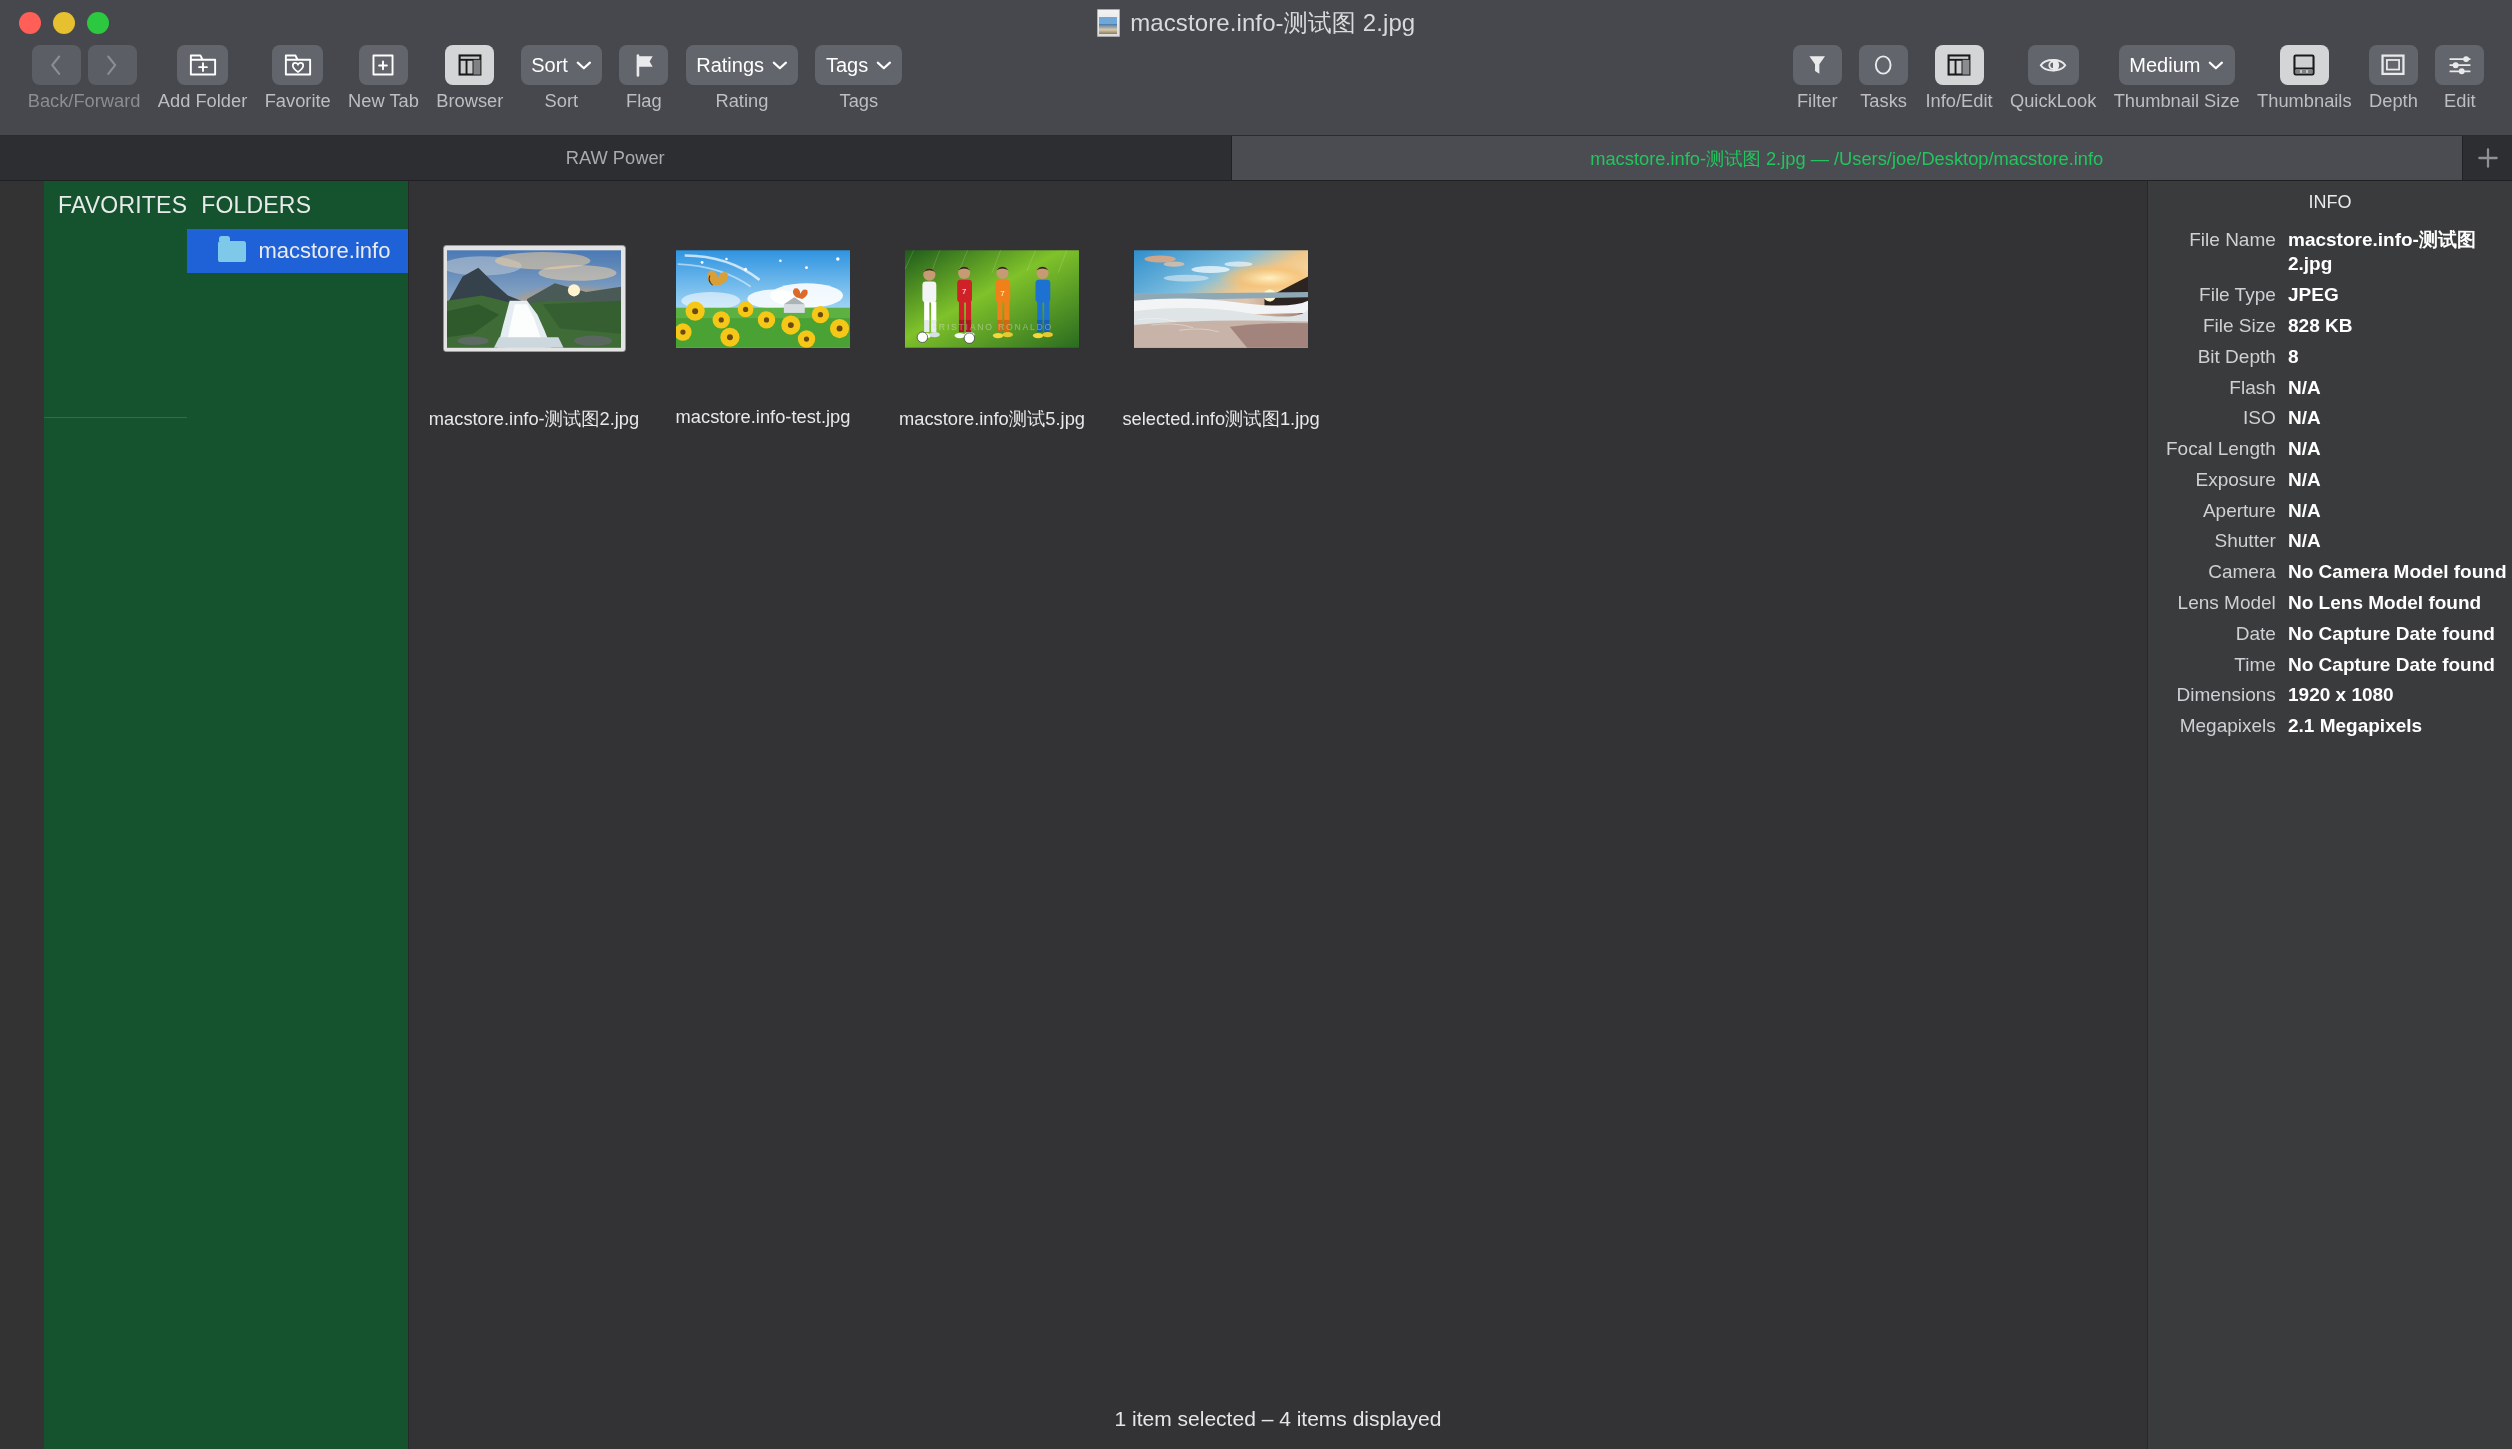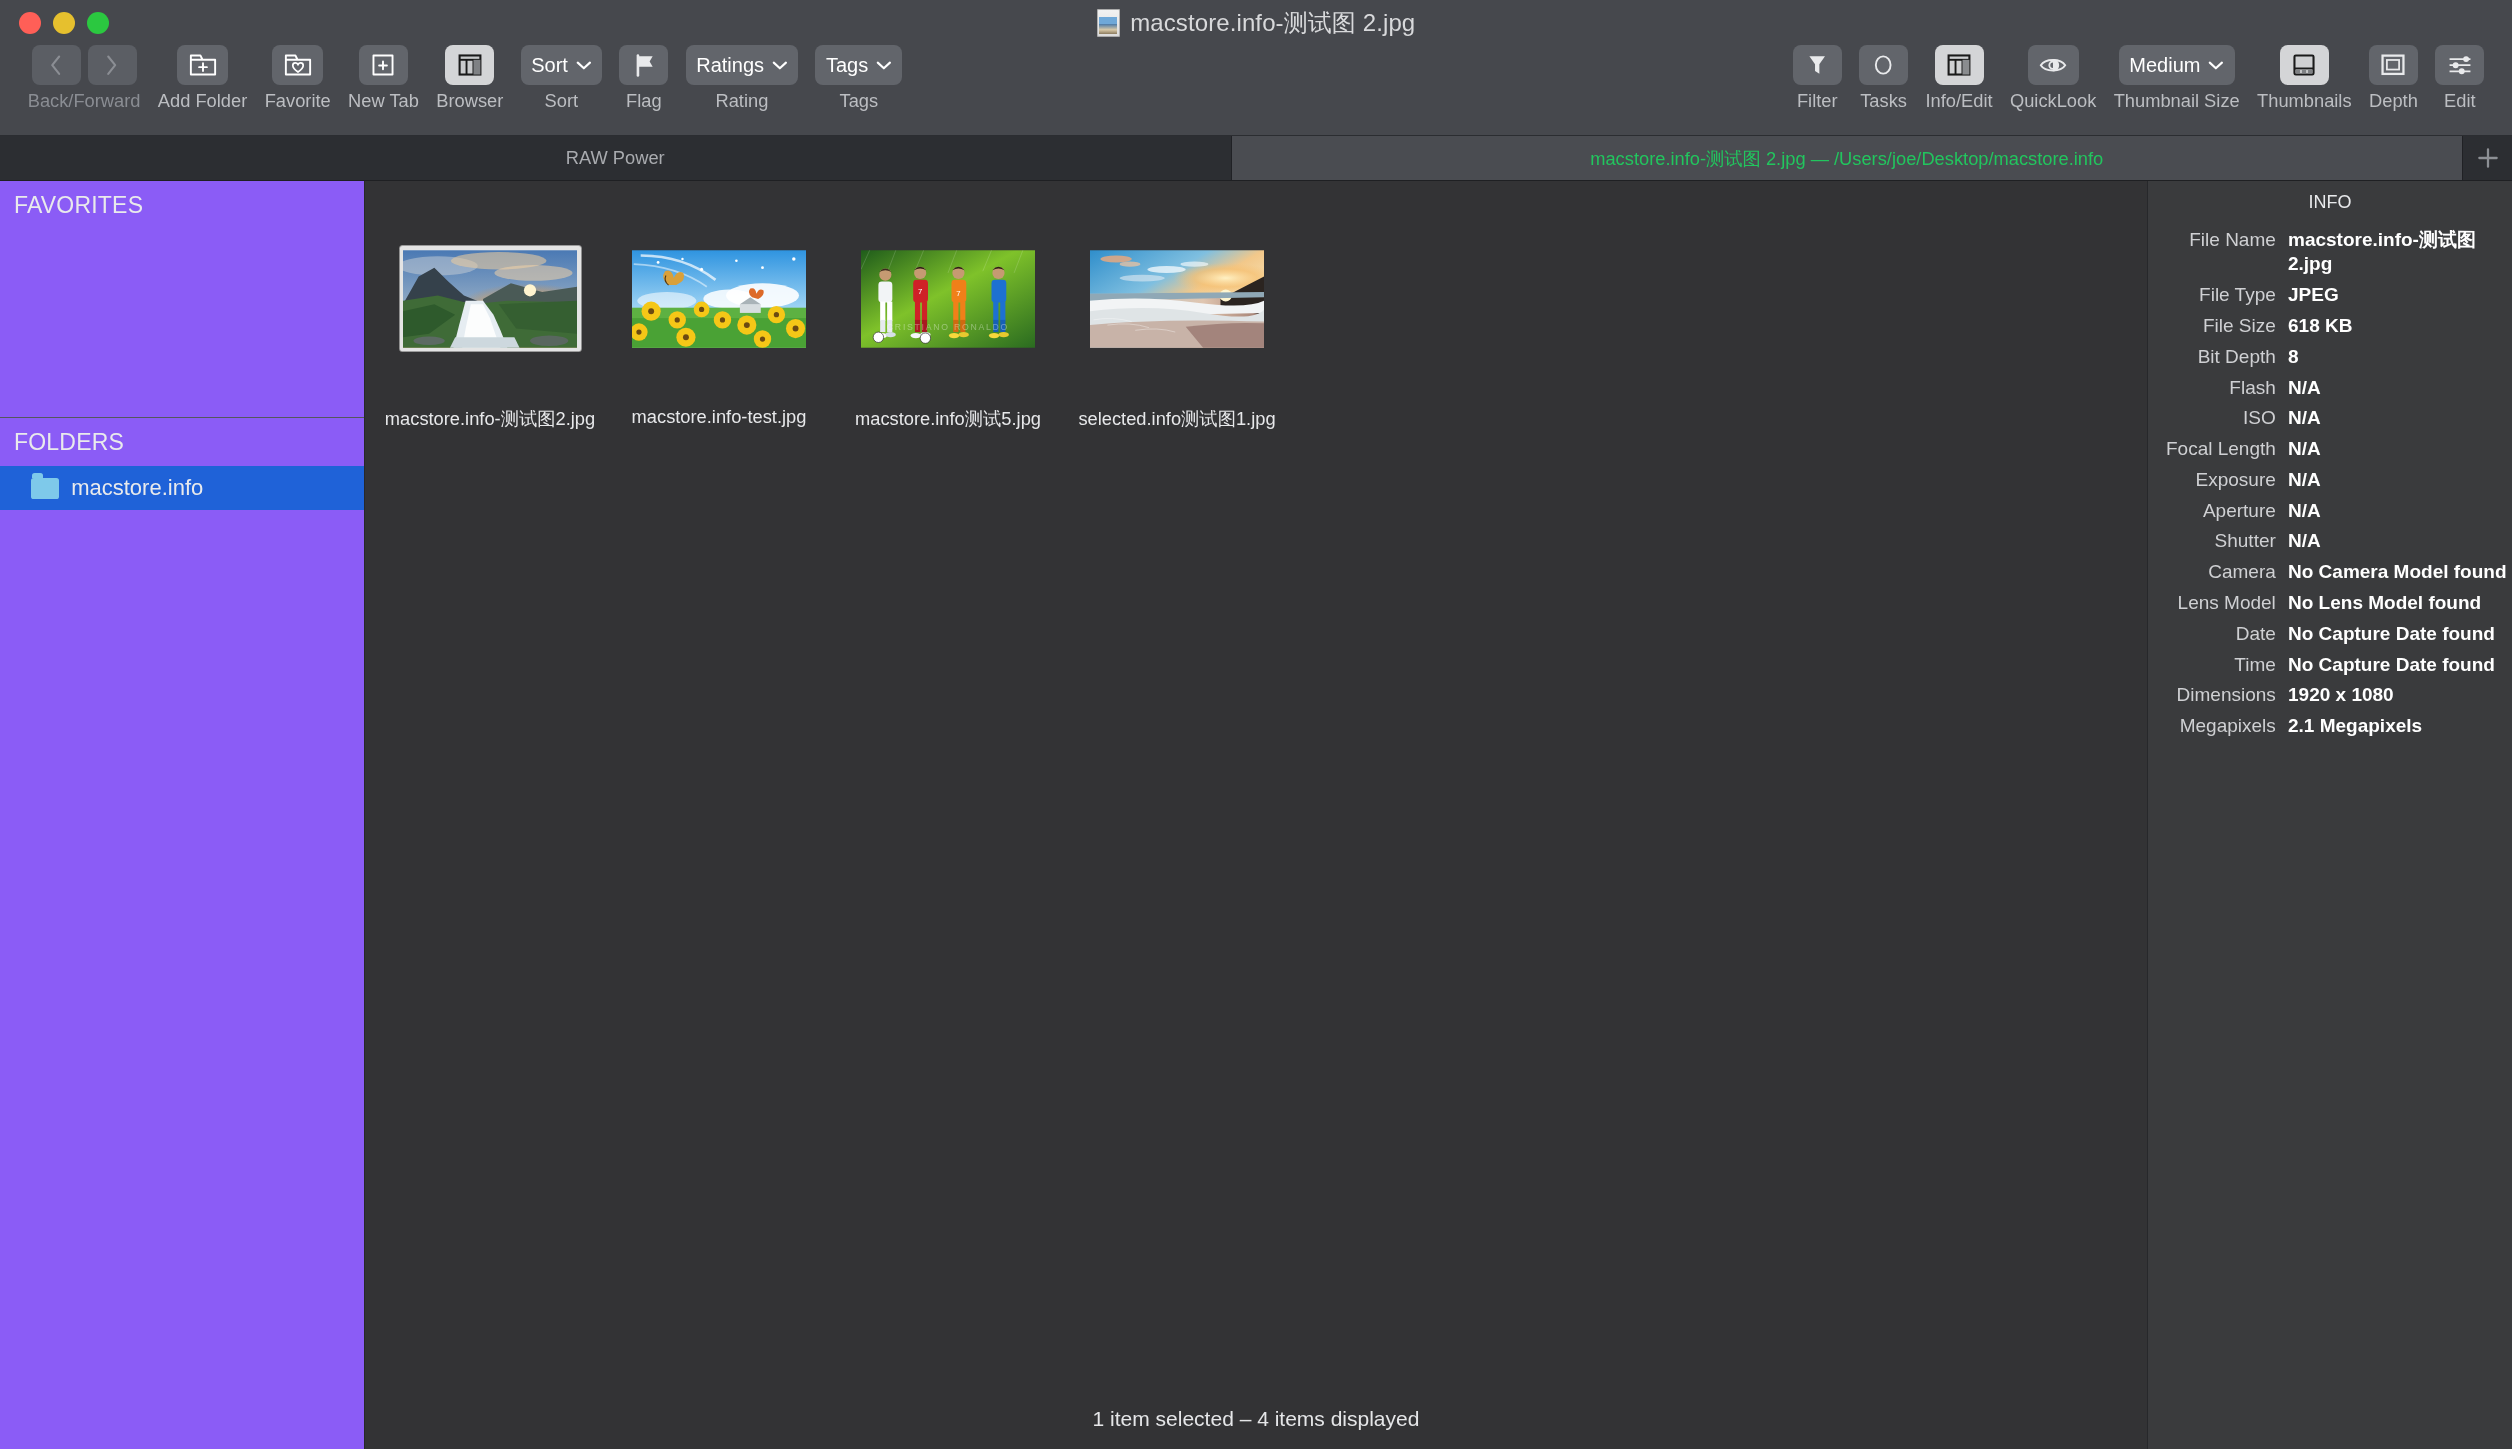--- a/index.html
+++ b/index.html
@@ -87,23 +87,23 @@
   .tab-add {
     width: 49px; display: flex; align-items: center; justify-content: center;
     background: #2c2e32;
   }
 
   
   .body { flex: 1; display: flex; min-height: 0; }
 
   
   .sidebar {
-    width: 365px; flex: none; background: #8b5cf6;
+    width: 365px; flex: none; background: #14532d;
     border-right: 0.9px solid #27282b;
-    display: flex; flex-direction: column;
+    display: flex; flex-direction: row; margin-left: 44px;
   }
   .side-section-head {
     font-size: 23px; color: #e9eaec; padding: 10.5px 0 10.5px 14px; letter-spacing: 0.2px;
   }
   .side-fav { height: 237px; border-bottom: 0.9px solid #55575c; }
   .side-folders { flex: 1; }
   .side-row {
     height: 44px; display: flex; align-items: center; gap: 12.2px;
     padding-left: 31px; font-size: 22px; color: #e9eaec;
   }
@@ -643,21 +643,21 @@
       <div class="info-row">
         <div class="info-key">File Name</div>
         <div class="info-val">macstore.info-测试图2.jpg</div>
       </div>
       <div class="info-row">
         <div class="info-key">File Type</div>
         <div class="info-val">JPEG</div>
       </div>
       <div class="info-row">
         <div class="info-key">File Size</div>
-        <div class="info-val">618 KB</div>
+        <div class="info-val">828 KB</div>
       </div>
       <div class="info-row">
         <div class="info-key">Bit Depth</div>
         <div class="info-val">8</div>
       </div>
       <div class="info-row">
         <div class="info-key">Flash</div>
         <div class="info-val">N/A</div>
       </div>
       <div class="info-row">

